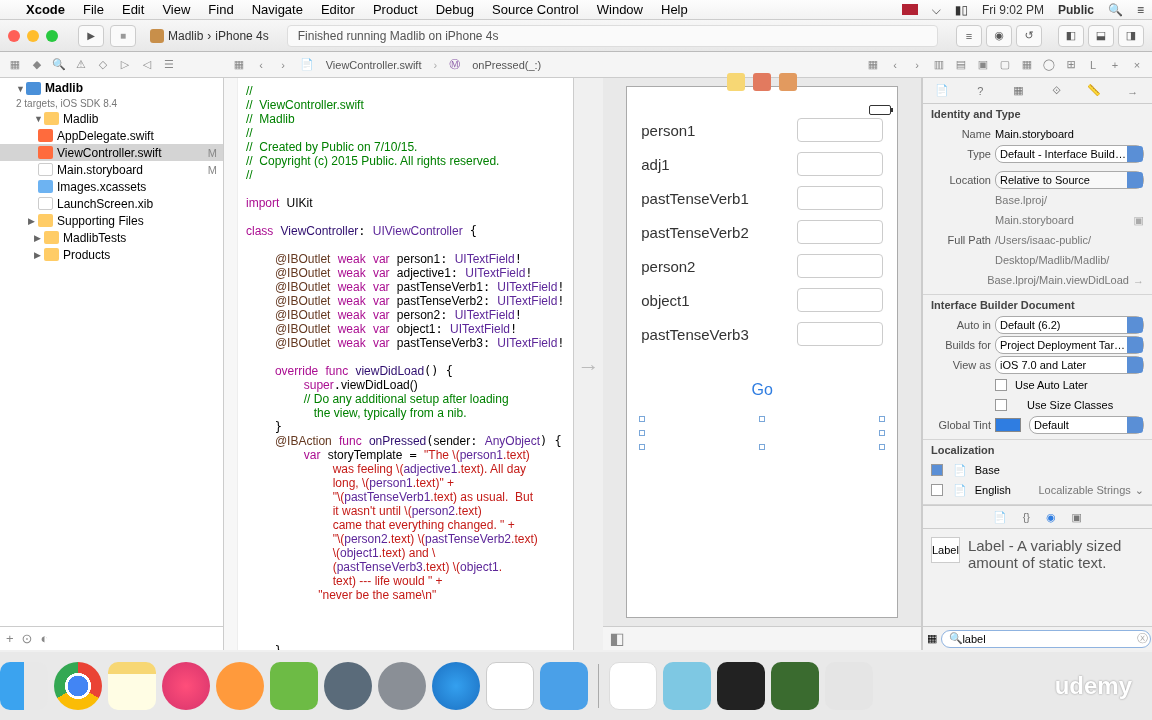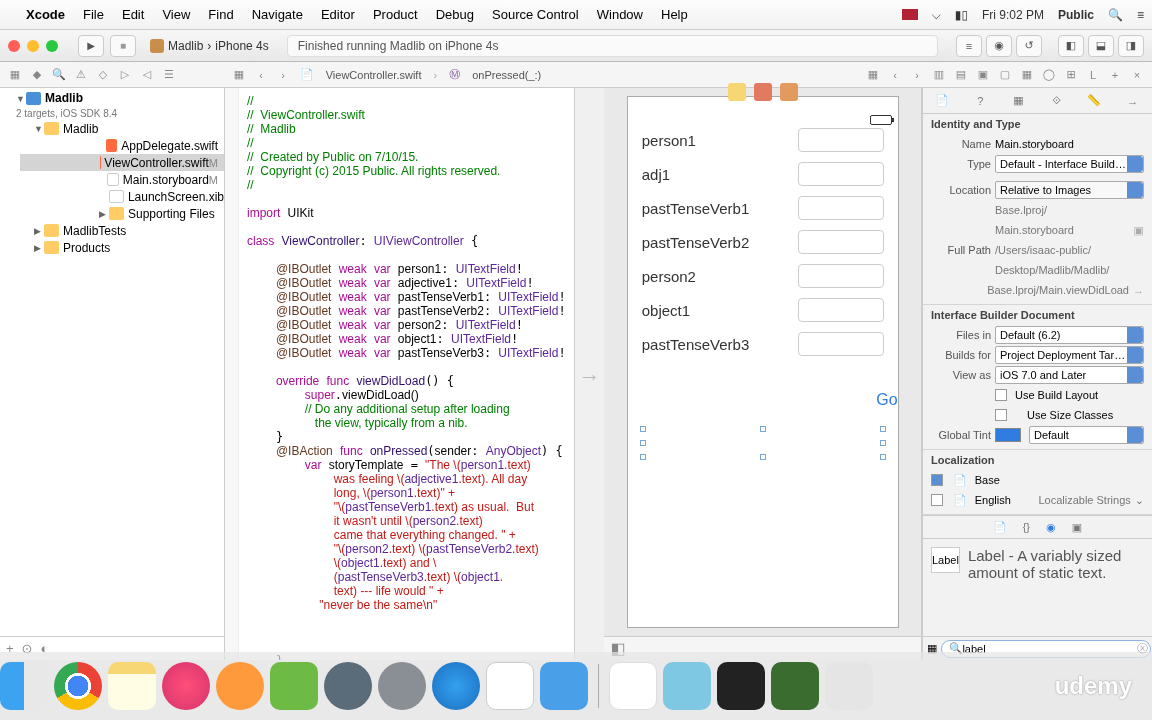--- a/index.html
+++ b/index.html
@@ -1,19 +1,19 @@
 <!DOCTYPE html>
 <html><head>
 <meta charset="utf-8">
 <style>
 * { margin: 0; padding: 0; box-sizing: border-box; font-family: -apple-system, "Helvetica Neue", Arial, sans-serif; }
 body { width: 1152px; height: 720px; background: #f0f0f0; overflow: hidden; position: relative; }
 
 
-.menubar { height: 30px; background: linear-gradient(#fdfdfd,#f2f2f2); border-bottom: 1px solid #ccc; display: flex; align-items: center; font-size: 13px; padding: 0 8px; gap: 18px; }
+.menubar { height: 20px; background: linear-gradient(#fdfdfd,#f2f2f2); border-bottom: 1px solid #ccc; display: flex; align-items: center; font-size: 13px; padding: 0 8px; gap: 18px; }
 .menubar .apple { font-size: 14px; }
 .menubar .bold { font-weight: 600; }
 .menubar .right { margin-left: auto; display: flex; align-items: center; gap: 14px; font-size: 12px; }
 .menubar .right span { color: #333; }
 .flag { width: 16px; height: 11px; background: #b22234; display: inline-block; }
 
 
 .toolbar { height: 32px; background: linear-gradient(#f7f7f7,#e8e8e8); border-bottom: 1px solid #bbb; display: flex; align-items: center; padding: 0 8px; gap: 6px; }
 .traffic { display: flex; gap: 7px; margin-right: 14px; }
 .dot { width: 12px; height: 12px; border-radius: 50%; }
@@ -36,21 +36,21 @@
 
 
 .workspace { display: flex; height: calc(720px - 22px - 32px - 26px - 68px); }
 
 
 .navigator { width: 225px; background: #fff; border-right: 1px solid #ccc; display: flex; flex-direction: column; }
 .nav-tree { flex: 1; overflow: auto; font-size: 12px; padding-top: 2px; }
 .tree-row { display: flex; align-items: center; height: 17px; padding-left: 4px; }
 .tree-row.indent1 { padding-left: 16px; }
 .tree-row.indent2 { padding-left: 34px; }
-.tree-row.indent3 { padding-left: 79px; margin-left: 20px; }
+.tree-row.indent3 { padding-left: 28px; }
 .tree-row .disclosure { width: 10px; color: #666; font-size: 9px; }
 .tree-row .ficon { width: 15px; height: 13px; margin-right: 4px; border-radius: 2px; }
 .ficon.proj { background: #4a90d9; }
 .ficon.folder { background: #ffcc66; }
 .ficon.swift { background: #ff6b3d; }
 .ficon.sb { background: #fff; border: 1px solid #ccc; }
 .ficon.img { background: #6db3f2; }
 .tree-row.sel { background: #d4d4d4; }
 .tree-row .mstate { margin-left: auto; margin-right: 6px; color: #888; font-size: 11px; }
 .nav-bottom { height: 24px; border-top: 1px solid #ccc; display: flex; align-items: center; padding: 0 6px; gap: 8px; color: #888; font-size: 13px; }
@@ -73,35 +73,35 @@
 .device { margin: 8px auto; width: 272px; background: #fff; border: 1px solid #aaa; flex: 1; display: flex; flex-direction: column; }
 .dev-status { height: 18px; display: flex; justify-content: flex-end; align-items: center; padding: 0 6px; gap: 6px; border-top: 12px solid #fff; }
 .dev-status .batt { width: 22px; height: 10px; border: 1px solid #333; border-radius: 2px; position: relative; }
 .dev-status .batt::after { content:""; position:absolute; right:-3px; top:2px; width:2px; height:4px; background:#333; }
 .tabdots { display:flex; gap:8px; margin-left:auto; margin-right:auto; margin-top:-14px; margin-bottom:4px;}
 .tabdots .td { width:18px; height:18px; border-radius:3px; }
 .td.y { background:#f7d774; } .td.o { background:#e27a5f; } .td.r { background:#e29a5f; }
 .form-row { display: flex; align-items: center; height: 34px; padding: 0 14px; gap: 8px; font-size: 15px; color: #333; }
 .form-row .lbl { flex: 1; }
 .form-row .tf { width: 86px; height: 24px; border: 1px solid #ccc; border-radius: 4px; background: #fff; }
-.go { text-align: right; color: #2f7de1; font-size: 16px; margin-top: 30px; }
+.go { text-align: center; color: #2f7de1; font-size: 16px; margin-top: 30px; }
 .sel-label { margin: 20px auto; width: 240px; height: 28px; position: relative; }
 .handle { width: 6px; height: 6px; background: #fff; border: 1px solid #7aa7d9; position: absolute; }
 .canvas-bottom { height: 24px; border-top: 1px solid #ccc; background: #f5f5f5; display:flex; align-items:center; padding:0 6px; color:#888; }
 
 
 .inspector { width: 230px; background: #f2f2f2; border-left: 1px solid #ccc; display: flex; flex-direction: column; font-size: 11px; }
 .insp-tabs { height: 26px; border-bottom: 1px solid #ccc; display: flex; align-items: center; justify-content: space-around; color: #777; }
 .insp-tabs span { width: 18px; text-align: center; }
 .insp-section { padding: 4px 8px; border-bottom: 1px solid #d5d5d5; }
 .insp-section h4 { font-size: 11px; font-weight: 700; color: #444; margin-bottom: 4px; }
 .irow { display: flex; align-items: center; height: 20px; gap: 4px; }
 .irow .ilbl { width: 60px; text-align: right; color: #555; }
 .irow .ival { flex: 1; }
-.dropdown { flex: 1; height: 18px; background: #fff; border: 1px solid #aaa; border-radius: 2px; display: flex; align-items: center; padding: 0 4px; font-size: 11px; position: relative; }
+.dropdown { flex: 1; height: 18px; background: #fff; border: 1px solid #aaa; border-radius: 8px; display: flex; align-items: center; padding: 0 4px; font-size: 11px; position: relative; }
 .dropdown::after { content: ""; position: absolute; right: 0; top: 0; width: 16px; height: 100%; background: #5a8fd6; border-radius: 0 3px 3px 0; }
 .cb { width: 12px; height: 12px; border: 1px solid #999; background: #fff; }
 .cb.on { background: #5a8fd6; }
 .tint-sw { width: 26px; height: 14px; background: #2f7de1; border: 1px solid #888; }
 .lib-tabs { height: 24px; border-top: 1px solid #ccc; border-bottom: 1px solid #ccc; display: flex; justify-content: center; gap: 16px; align-items: center; color: #777; }
 .lib-tabs .active { color: #2f7de1; }
 .lib-item { padding: 8px; display: flex; gap: 8px; }
 .lib-icon { width: 40px; height: 26px; background: #fff; border: 1px solid #ccc; display: flex; align-items: center; justify-content: center; font-size: 11px; }
 .lib-desc { font-size: 15px; color: #555; }
 .lib-search { margin-top: auto; height: 24px; border-top: 1px solid #ccc; display: flex; align-items: center; padding: 0 4px; gap: 4px; }
@@ -253,20 +253,25 @@
           <span class="disclosure"></span>
           <span class="ficon swift"></span>
           <span>ViewController.swift</span>
           <span class="mstate">M</span>
         </div>
       <div class="tree-row indent3">
           <span class="disclosure"></span>
           <span class="ficon sb"></span>
           <span>Main.storyboard</span>
           <span class="mstate">M</span>
+        </div>
+      <div class="tree-row indent3">
+          <span class="disclosure"></span>
+          <span class="ficon img"></span>
+          <span>Images.xcassets</span>
         </div>
       <div class="tree-row indent3">
           <span class="disclosure"></span>
           <span class="ficon sb"></span>
           <span>LaunchScreen.xib</span>
         </div>
       <div class="tree-row indent3">
           <span class="disclosure">▶</span>
           <span class="ficon folder"></span>
           <span>Supporting Files</span>
@@ -416,21 +421,21 @@
       <div class="irow">
           <span class="ilbl">Type</span>
           <div class="dropdown">
             <span>Default - Interface Build…</span>
           </div>
         </div>
       <div style="height:6px"></div>
       <div class="irow">
           <span class="ilbl">Location</span>
           <div class="dropdown" style="background:#f8f8f8">
-            <span>Relative to Images</span>
+            <span>Relative to Source</span>
           </div>
         </div>
       <div class="irow">
           <span class="ilbl"></span>
           <span class="ival" style="color:#777">Base.lproj/</span>
         </div>
       <div class="irow">
           <span class="ilbl"></span>
           <span class="ival" style="color:#777">Main.storyboard</span>
           <span style="color:#aaa">▣</span>
@@ -445,41 +450,41 @@
         </div>
       <div class="irow">
           <span class="ilbl"></span>
           <span class="ival" style="color:#777">Base.lproj/Main.viewDidLoad</span>
           <span style="color:#aaa">→</span>
         </div>
     </div>
     <div class="insp-section">
       <h4>Interface Builder Document</h4>
       <div class="irow">
-          <span class="ilbl">Files in</span>
+          <span class="ilbl">Auto in</span>
           <div class="dropdown">
             <span>Default (6.2)</span>
           </div>
         </div>
       <div class="irow">
           <span class="ilbl">Builds for</span>
           <div class="dropdown">
             <span>Project Deployment Tar…</span>
           </div>
         </div>
       <div class="irow">
           <span class="ilbl">View as</span>
           <div class="dropdown">
             <span>iOS 7.0 and Later</span>
           </div>
         </div>
       <div class="irow">
           <span class="ilbl"></span>
           <span class="cb"></span>
-          <span style="margin-left:4px">Use Build Layout</span>
+          <span style="margin-left:4px">Use Auto Later</span>
         </div>
       <div class="irow">
           <span class="ilbl"></span>
           <span class="cb"></span>
           <span style="margin-left:16px">Use Size Classes</span>
         </div>
       <div class="irow">
           <span class="ilbl">Global Tint</span>
           <span class="tint-sw"></span>
           <div class="dropdown" style="margin-left:4px">

